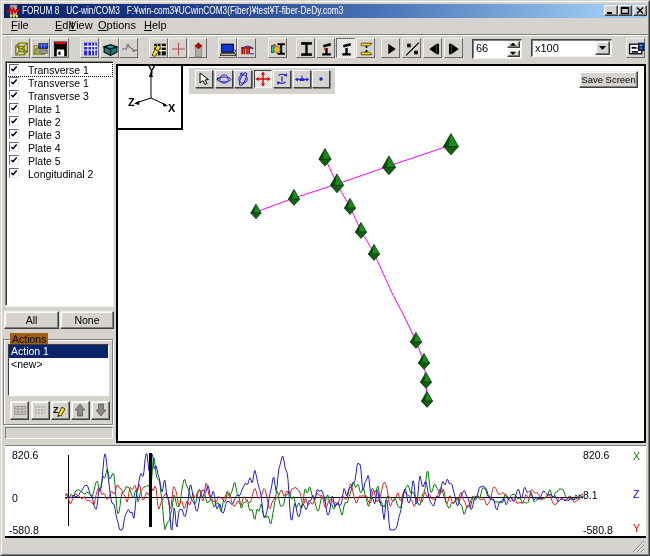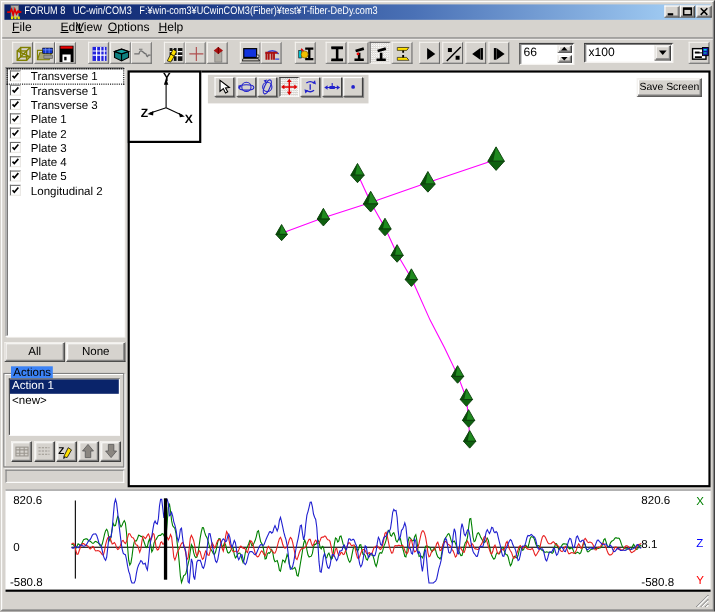--- a/index.html
+++ b/index.html
@@ -322,21 +322,21 @@
         <svg width="8" height="8" viewBox="0 0 8 8" style="display:block">
           <path d="M1.4 3.9 L3 5.7 L6.7 1.4" fill="none" stroke="#000" stroke-width="1.5"></path>
         </svg>
       </span>
       <span class="clab">Longitudinal 2</span>
     </div>
   </div>
 <div class="b3d abs" style="left:4px;top:311px;width:55px;height:18px;line-height:16px;font-size:10.5px;text-align:center;">All</div>
 <div class="b3d abs" style="left:60px;top:311px;width:54px;height:18px;line-height:16px;font-size:10.5px;">None</div>
 <div class="grp abs" style="left:3px;top:339px;width:110px;height:86px;"></div>
-<div class="abs" style="left:10px;top:333px;background:#3b82f6;padding:0 2px;font-size:10.5px;">Actions</div>
+<div class="abs" style="left:10px;top:333px;background:#a16207;padding:0 2px;font-size:10.5px;">Actions</div>
 <div class="abs" style="left:8px;top:344px;width:101px;height:52px;background:#fff;border-top:1px solid #404040;border-left:1px solid #404040;border-right:1px solid #fff;border-bottom:1px solid #fff;">
  <div style="position:absolute;left:0;top:0;width:99px;height:13px;background:#0a246a;color:#fff;padding-left:2px;font-size:10.5px;">Action 1</div>
  <div style="position:absolute;left:2px;top:13px;color:#000;font-size:10.5px;">&lt;new&gt;</div>
 </div>
 <div class="b3d abs" style="left:10px;top:401px;width:19px;height:19px;"><svg width="16" height="16" viewBox="0 0 16 16" style="margin-top:0px">
       <g stroke="#9a968f">
         <rect x="2.5" y="4.5" width="11" height="8" fill="none"></rect>
         <path d="M2.5 7 H13.5 M2.5 10 H13.5 M6 4.5 V12.5 M10 4.5 V12.5"></path>
       </g>
     </svg></div>

